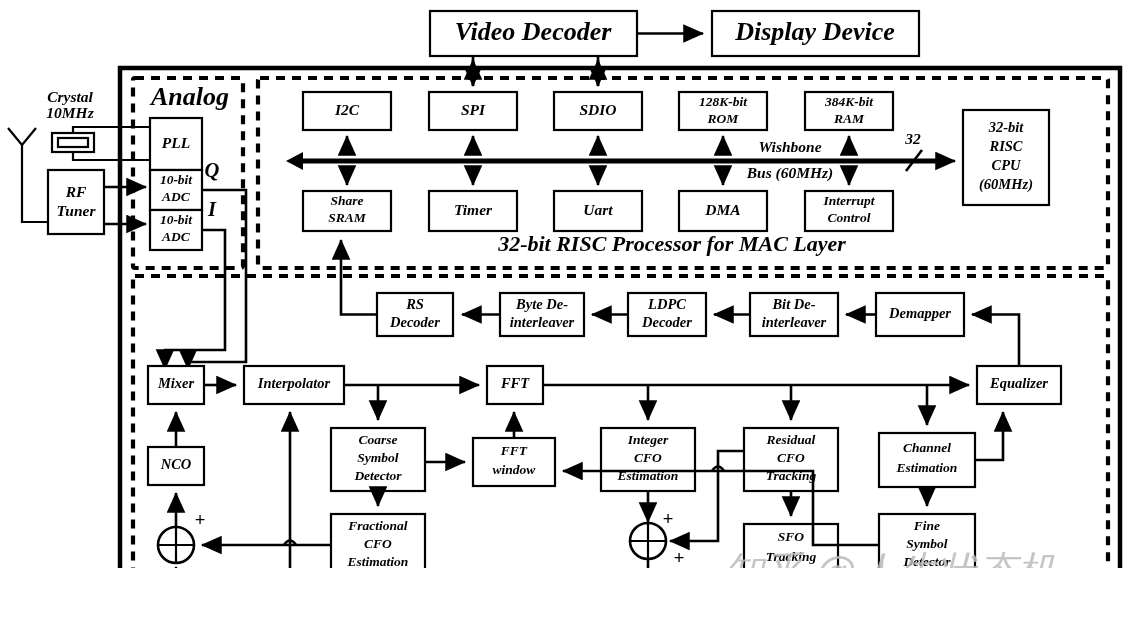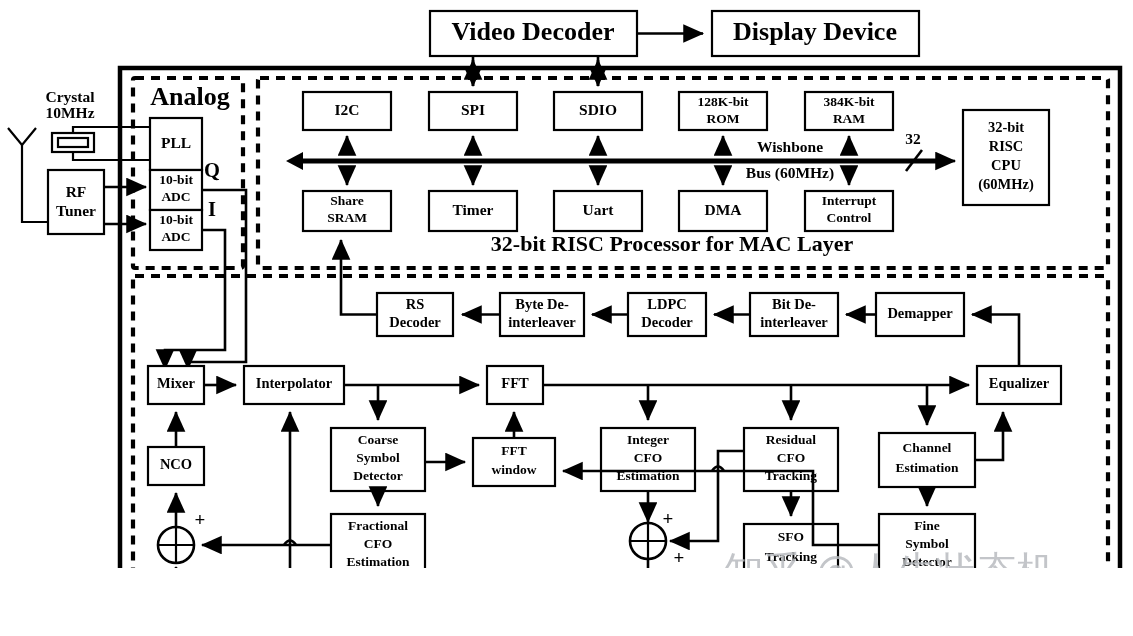--- a/index.html
+++ b/index.html
@@ -1,17 +1,17 @@
 <!DOCTYPE html>
 <html><head>
 <meta charset="utf-8">
 <style>
   html,body{margin:0;padding:0;background:#ffffff;}
   #root{position:relative;width:1133px;height:568px;background:#ffffff;
-        font-family:"Liberation Serif", serif;overflow:hidden;}
+        font-family:"Liberation Serif", serif;overflow:hidden;font-style:italic;}
   svg{position:absolute;left:0;top:0;width:1133px;height:636px;}
   .blk{fill:#ffffff;stroke:#000000;stroke-width:2.2;}
   .chip{fill:none;stroke:#000000;stroke-width:4.5;}
   .dash{fill:none;stroke:#000000;stroke-width:4.2;stroke-dasharray:9 7;stroke-linecap:butt;}
   .wire{fill:none;stroke:#000000;stroke-width:2.6;}
   .busline{fill:none;stroke:#000000;stroke-width:5.2;}
   .thinw{fill:none;stroke:#000000;stroke-width:2.2;}
   .sum{fill:#ffffff;stroke:#000000;stroke-width:2.6;}
   .lbl{font-family:"Liberation Serif", serif;font-weight:bold;text-anchor:middle;
        dominant-baseline:middle;fill:#000000;}

